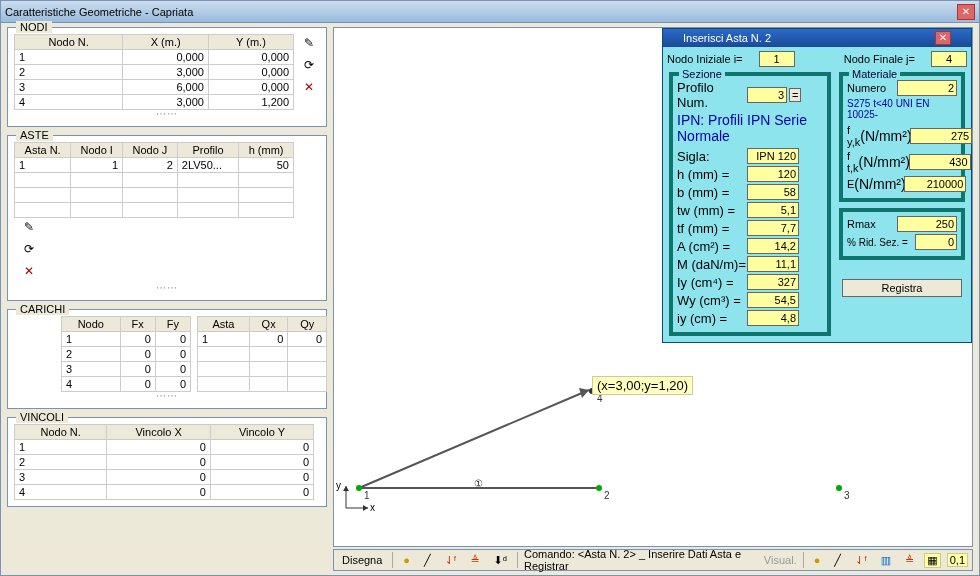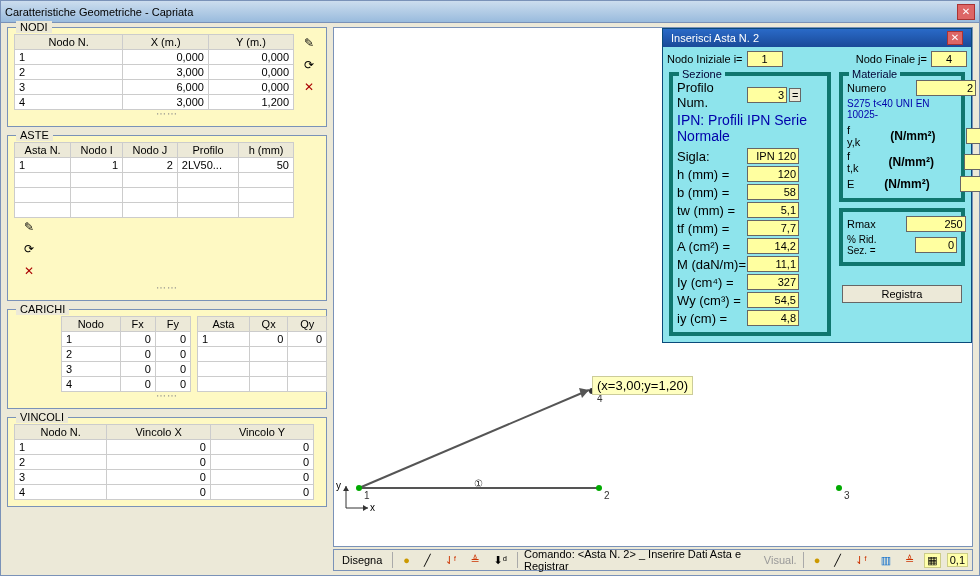--- a/index.html
+++ b/index.html
@@ -2,47 +2,47 @@
 <html><head>
 <meta charset="utf-8">
 <style>
 * { box-sizing: border-box; margin: 0; padding: 0; font-family: Tahoma, sans-serif; font-size: 11px; }
 body { background: #ece9d8; width: 980px; height: 576px; overflow: hidden; }
 .window { width: 980px; height: 576px; border: 1px solid #7a92b8; background: #ece9d8; position: relative; }
 .titlebar { height: 22px; background: linear-gradient(#cde,#9bd); display: flex; align-items: center; padding: 0 4px; justify-content: space-between; border-bottom: 1px solid #7a92b8; }
 .close-btn { width: 18px; height: 16px; background: #d66; color: #fff; text-align: center; line-height: 14px; border: 1px solid #a33; cursor: pointer; font-size: 10px; }
 .body { position: absolute; top: 22px; left: 0; right: 0; bottom: 0; }
 .left-col { position: absolute; left: 6px; top: 4px; width: 320px; bottom: 28px; }
-.group { border: 1px solid #7a92b8; margin-bottom: 8px; background: #fef9c3; position: relative; padding: 6px; }
+.group { border: 1px solid #7a92b8; margin-bottom: 8px; background: #ffffff; position: relative; padding: 6px; }
 .group-title { position: absolute; top: -7px; left: 8px; background: #ece9d8; padding: 0 4px; font-size: 11px; }
 table.data { border-collapse: collapse; background: #fff; width: 280px; }
 table.data th, table.data td { border: 1px solid #ccc; padding: 1px 4px; text-align: right; font-weight: normal; height: 14px; font-size: 11px; white-space: nowrap; overflow: hidden; }
 table.data th { background: #ece9d8; text-align: center; }
 table.data td.left { text-align: left; }
 .sidebtns { display: inline-block; vertical-align: top; width: 20px; margin-left: 6px; }
 .sidebtns div { width: 18px; height: 18px; margin-bottom: 4px; text-align: center; line-height: 18px; cursor: pointer; font-size: 12px; }
 .carichi-tables { display: flex; gap: 6px; }
 .carichi-tables table.data { width: 130px; }
 .canvas-area { position: absolute; left: 332px; right: 6px; top: 4px; bottom: 28px; border: 1px solid #7a92b8; background: #fff; background-image: radial-gradient(#99a 0.5px, transparent 0.5px); background-size: 12px 12px; }
 .panel { position: absolute; right: 0; top: 0; width: 310px; background: #8ee4ec; border: 1px solid #0a4a7a; }
-.panel-title { height: 18px; background: linear-gradient(#2a6ac8,#1a4a98); color: #fff; display: flex; align-items: center; justify-content: space-between; padding: 0 8px; font-size: 11px; }
+.panel-title { height: 18px; background: linear-gradient(#2a6ac8,#1a4a98); color: #fff; display: flex; align-items: center; justify-content: space-between; padding: 0 20px; font-size: 11px; }
 .panel-title .close-btn { width: 16px; height: 14px; line-height: 12px; }
 .panel-body { padding: 4px; }
-.row { display: flex; align-items: center; margin-bottom: 3px; gap: 4px; }
+.row { display: flex; align-items: center; margin-bottom: 3px; gap: 16px; }
 .row label { font-size: 11px; }
 .inp { background: #ffffa0; border: 1px solid #666; padding: 1px 2px; text-align: right; font-size: 11px; height: 16px; }
 .sub-group { border: 4px solid #0f766e; padding: 4px; margin: 2px; position: relative; }
 .sub-group-title { position: absolute; top: -8px; left: 6px; background: #8ee4ec; padding: 0 3px; font-size: 11px; color: #003; }
 .blue-txt { color: #00a; }
 .sec-row { display: flex; align-items: center; margin-bottom: 2px; }
 .sec-row label { width: 70px; font-size: 13px; }
 .sec-row .inp { width: 52px; }
-.mat-row { display: flex; align-items: center; margin-bottom: 2px; gap: 30px; }
+.mat-row { display: flex; align-items: center; margin-bottom: 2px; }
 .mat-row label { width: 30px; font-size: 11px; }
-.mat-row span.u { width: 50px; font-size: 12px; font-weight: bold; }
+.mat-row span.u { width: 50px; font-size: 14px; }
 .mat-row .inp { width: 62px; }
 .btn { background: #ece9d8; border: 1px solid #666; padding: 2px 20px; cursor: pointer; }
 .statusbar { position: absolute; bottom: 4px; left: 332px; right: 6px; height: 22px; border: 1px solid #7a92b8; background: #ece9d8; display: flex; align-items: center; padding: 0 4px; gap: 6px; font-size: 11px; }
 .statusbar .sep { border-left: 1px solid #aaa; height: 16px; }
 .statusbar .sbtn { padding: 0 4px; cursor: pointer; }
 .statusbar .gray { color: #999; }
 .node { position: absolute; width: 6px; height: 6px; border-radius: 50%; background: #0a0; }
 .nodelbl { position: absolute; font-size: 10px; color: #333; }
 .tooltip { position: absolute; background: #ffffc0; border: 1px solid #cc9; padding: 1px 4px; font-size: 13px; }
 .axis { position: absolute; font-size: 10px; }

